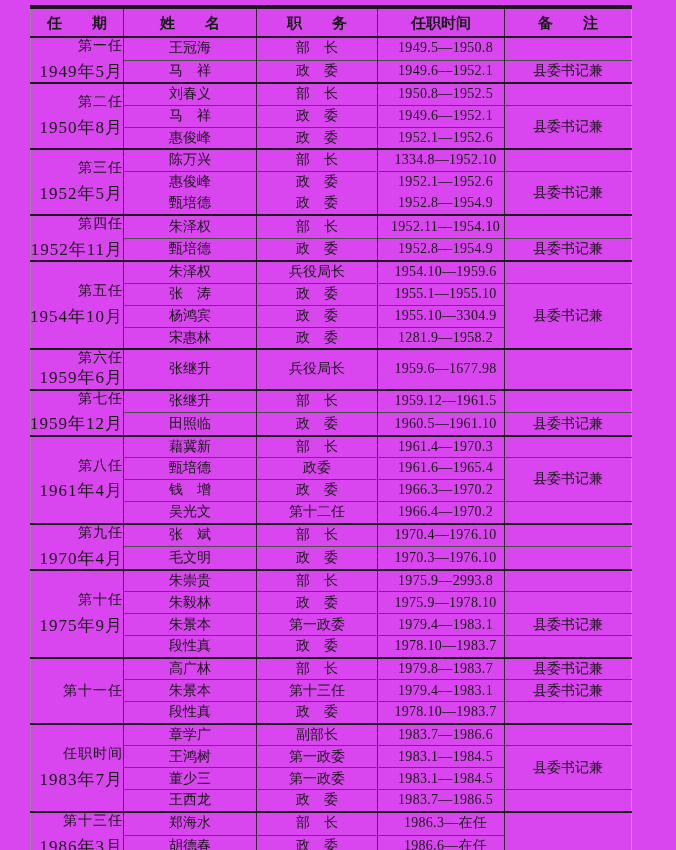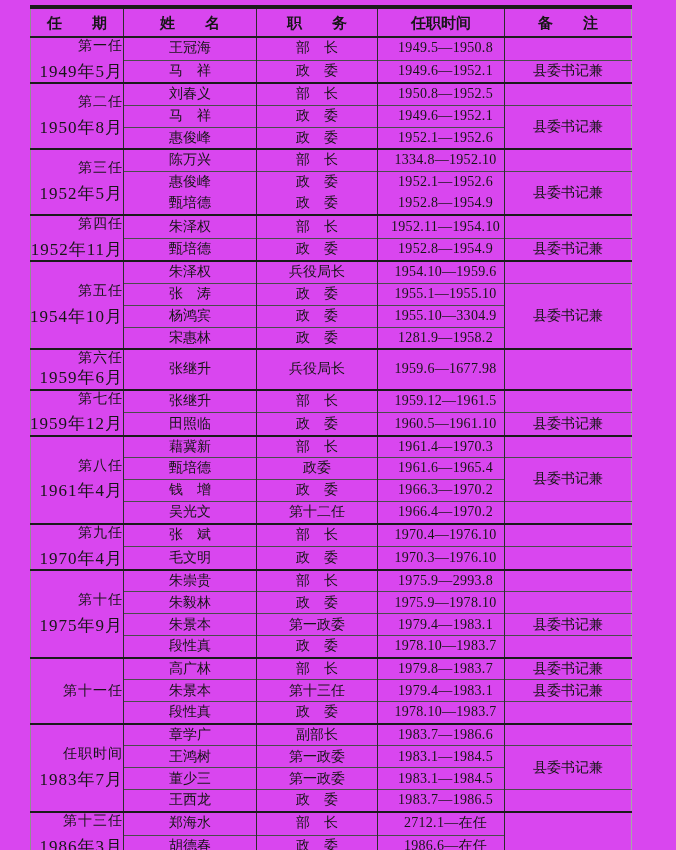--- a/index.html
+++ b/index.html
@@ -368,21 +368,21 @@
         </tr>
         <tr class="term-start">
           <td class="term-cell" rowspan="2">
             <div class="term-inner">
               <div class="term-name">第十三任</div>
               <div class="term-date">1986年3月</div>
             </div>
           </td>
           <td>郑海水</td>
           <td>部　长</td>
-          <td class="time-cell">2712.1—在任</td>
+          <td class="time-cell">1986.3—在任</td>
           <td class="remark-cell" rowspan="2"></td>
         </tr>
         <tr>
           <td>胡德春</td>
           <td>政　委</td>
           <td class="time-cell">1986.6—在任</td>
         </tr>
       </tbody>
   </table>
 </div>

